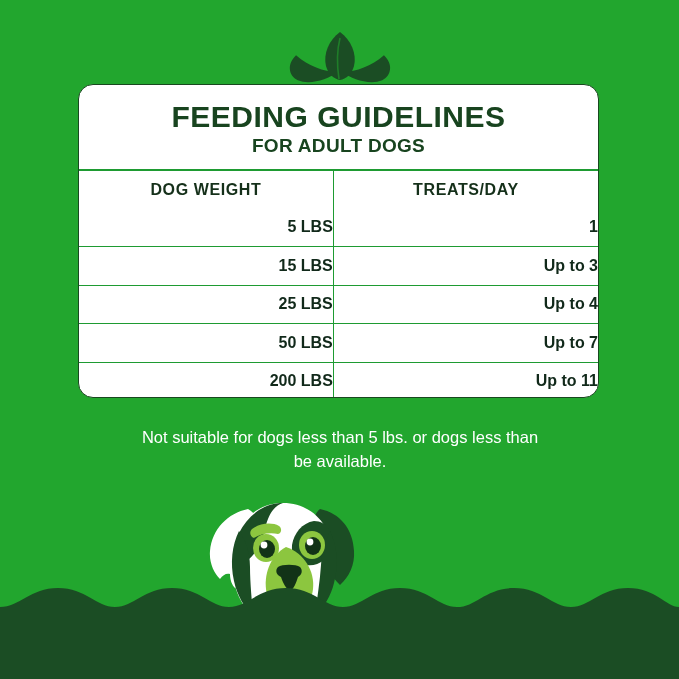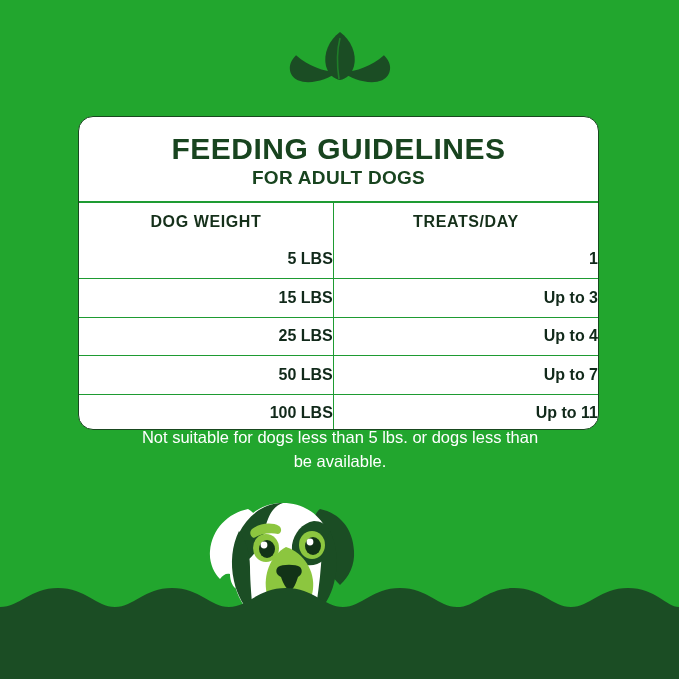--- a/index.html
+++ b/index.html
@@ -30,21 +30,21 @@
     height: 62px;
     display: flex;
     align-items: center;
     justify-content: center;
   }
 
   
   #guidelines-card {
     position: absolute;
     left: 78px;
-    top: 116px;
+    top: 84px;
     width: 521px;
     height: 314px;
     background: #FFFFFF;
     border: 1.5px solid #19481F;
     border-radius: 15px;
     box-sizing: border-box;
     overflow: hidden;
   }
 
   #card-header {
@@ -183,21 +183,21 @@
         </tr>
         <tr>
           <td>25 LBS</td>
           <td>Up to 4</td>
         </tr>
         <tr>
           <td>50 LBS</td>
           <td>Up to 7</td>
         </tr>
         <tr>
-          <td>100 LBS</td>
+          <td>200 LBS</td>
           <td>Up to 11</td>
         </tr>
       </tbody>
     </table>
   </div>
 
   <div id="disclaimer">
     <div>Not suitable for dogs less than 5 lbs. or dogs less than</div>
     <div>be available.</div>
   </div>

